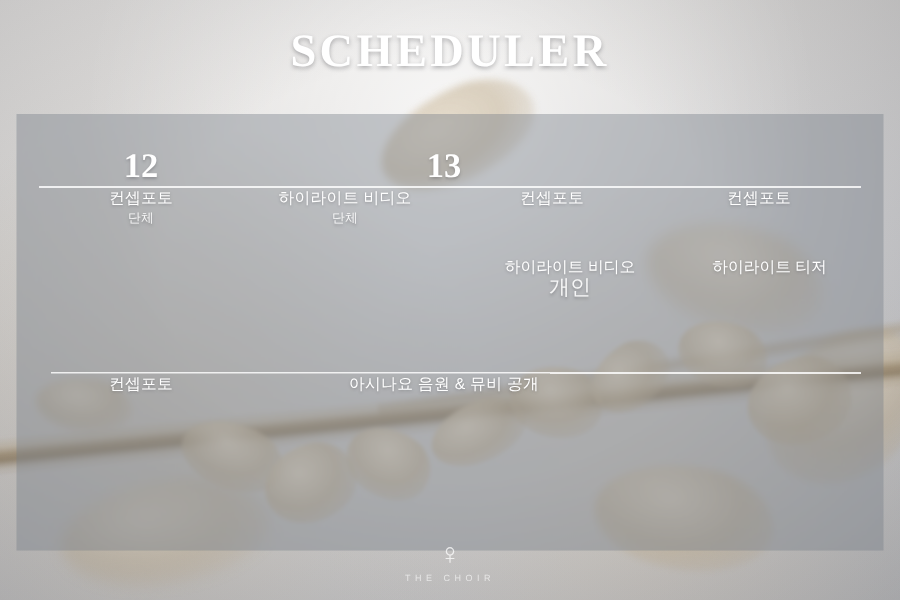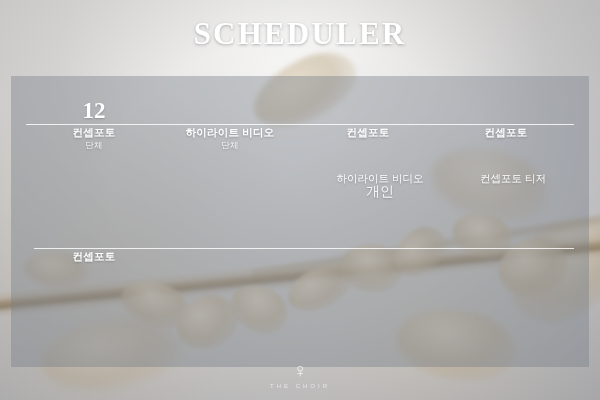--- a/index.html
+++ b/index.html
@@ -144,21 +144,20 @@
     top: 6px;
     left: 0;
     width: 100%;
   }
   .ev-main {
     font-size: 10.5px;
     line-height: 13px;
     color: #ffffff;
     letter-spacing: .2px;
     text-shadow: 0 1px 2px rgba(80,80,85,0.4);
-    font-weight: bold;
   }
   .ev-sub {
     font-size: 8.5px;
     line-height: 12px;
     color: rgba(255,255,255,0.9);
     letter-spacing: .2px;
     text-shadow: 0 1px 2px rgba(80,80,85,0.4);
   }
   .ev-extra {
     position: absolute;
@@ -276,35 +275,43 @@
       <div class="ev-main">컨셉포토</div>
     </div>
   </div>
 
   <div class="ev-extra" id="extra10">
     <div>하이라이트 비디오</div>
     <div class="ev-sub2">개인</div>
   </div>
 
   <div class="ev-extra" id="extra11">
-    <div>컨셉포토 티저</div>
+    <div>하이라이트 티저</div>
   </div>
 
   <div class="row" id="row2">
     <div class="row-line"></div>
   </div>
 
   <div class="day col-abs" id="day12" style="top:124px;">
     <div class="day-num-wrap" style="bottom:128px;">
       <div class="day-num">12</div>
     </div>
     <div class="day-body" style="top:126px;">
       <div class="ev-main">컨셉포토</div>
     </div>
   </div>
 
+  <div class="day col-abs" id="day13" style="top:124px;">
+    <div class="day-num-wrap" style="bottom:128px;">
+      <div class="day-num">13</div>
+    </div>
+    <div class="day-body" style="top:126px;">
+      <div class="ev-main">아시나요 음원 &amp; 뮤비 공개</div>
+    </div>
+  </div>
 
   <div class="logo">
     <span class="logo-mark">♀</span>
     <span class="logo-text">THE CHOIR</span>
   </div>
 
 </div>
 
 </body></html>

